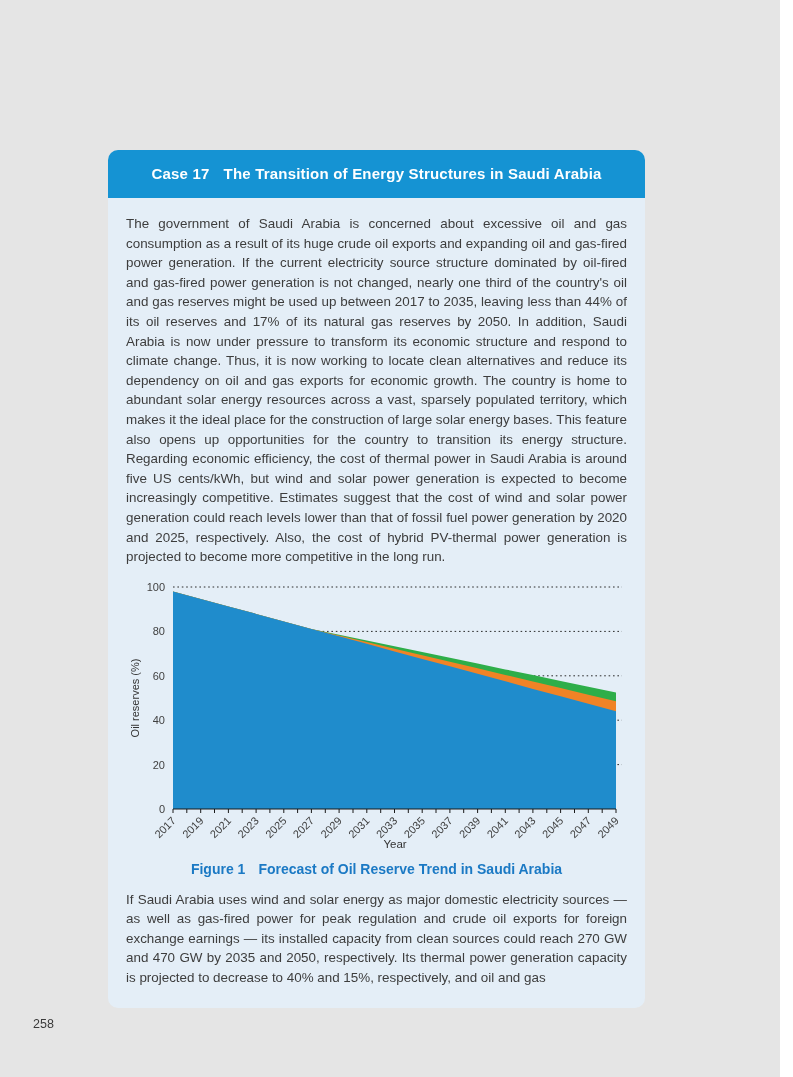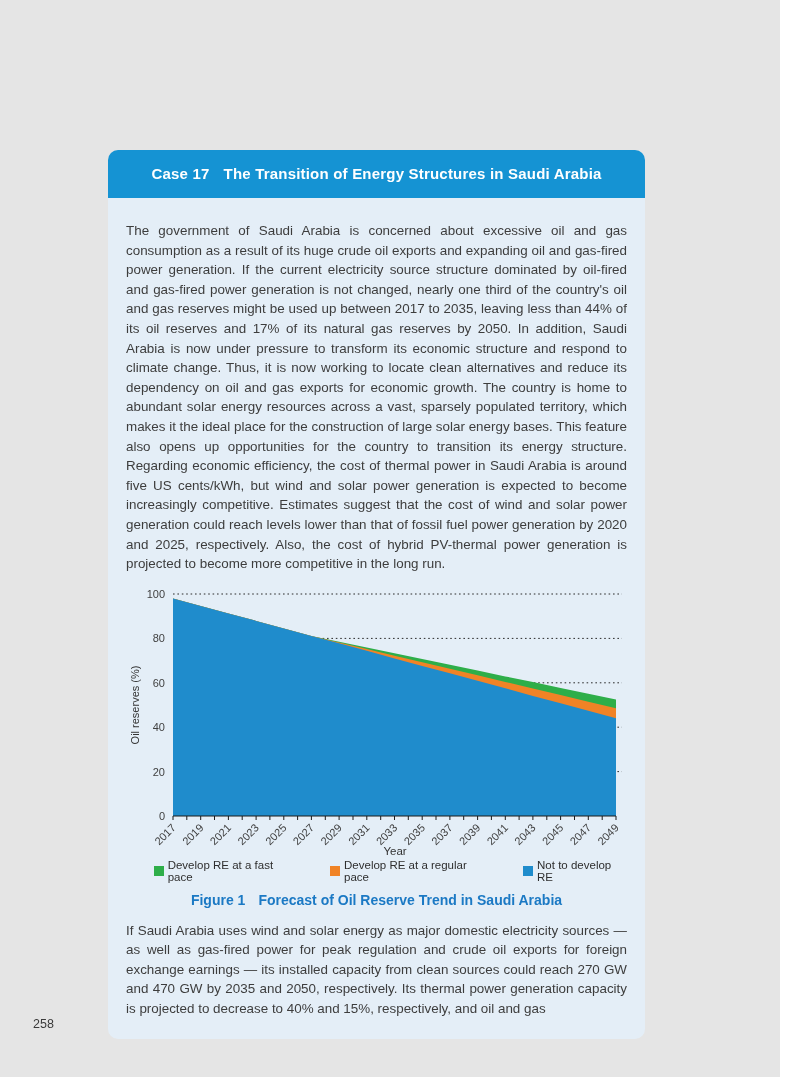--- a/index.html
+++ b/index.html
@@ -24,21 +24,21 @@
     text-align: center;
     height: 48px;
     line-height: 48px;
     border-radius: 10px 10px 0 0;
     letter-spacing: 0.2px;
   }
   .case-header .hdr-prefix { margin-right: 14px; }
   .case-body {
     background: var(--box-bg, #e4eef7);
     border-radius: 0 0 10px 10px;
-    padding: 23px 18px 20px 18px;
+    padding: 16px 18px 20px 18px;
   }
   .para {
     font-size: 13.4px;
     line-height: 19.6px;
     color: #3d3d3d;
     text-align: justify;
     margin: 0;
   }
   .para + .chart-wrap { margin-top: 10px; }
   .chart-wrap { width: 100%; }
@@ -149,34 +149,20 @@
             <text transform="translate(351.6,241) rotate(-45)" text-anchor="end" dy="5" font-size="11" fill="#3f3f3f">2039</text>
             <text transform="translate(379.3,241) rotate(-45)" text-anchor="end" dy="5" font-size="11" fill="#3f3f3f">2041</text>
             <text transform="translate(406.9,241) rotate(-45)" text-anchor="end" dy="5" font-size="11" fill="#3f3f3f">2043</text>
             <text transform="translate(434.6,241) rotate(-45)" text-anchor="end" dy="5" font-size="11" fill="#3f3f3f">2045</text>
             <text transform="translate(462.3,241) rotate(-45)" text-anchor="end" dy="5" font-size="11" fill="#3f3f3f">2047</text>
             <text transform="translate(490.0,241) rotate(-45)" text-anchor="end" dy="5" font-size="11" fill="#3f3f3f">2049</text>
             <text transform="translate(13,121) rotate(-90)" text-anchor="middle" font-size="11" fill="#333">Oil reserves (%)</text>
             <text x="269" y="271" text-anchor="middle" font-size="11.5" fill="#333">Year</text>
           </svg>
 
-        <div class="legend-row">
-          <div class="legend-item">
-            <span class="legend-swatch" style="background: rgb(46, 174, 73);"></span>
-            <span>Develop RE at a fast pace</span>
-          </div>
-          <div class="legend-item">
-            <span class="legend-swatch" style="background: rgb(240, 131, 38);"></span>
-            <span>Develop RE at a regular pace</span>
-          </div>
-          <div class="legend-item">
-            <span class="legend-swatch" style="background: rgb(31, 140, 204);"></span>
-            <span>Not to develop RE</span>
-          </div>
-        </div>
 
         <div class="figure-caption">
           <span class="cap-prefix">Figure 1</span><span>Forecast of Oil Reserve Trend in Saudi Arabia</span>
         </div>
       </div>
 
       <p class="para">If Saudi Arabia uses wind and solar energy as major domestic electricity sources — as well as gas-fired power for peak regulation and crude oil exports for foreign exchange earnings — its installed capacity from clean sources could reach 270 GW and 470 GW by 2035 and 2050, respectively. Its thermal power generation capacity is projected to decrease to 40% and 15%, respectively, and oil and gas</p>
 
     </div>
   </div>

